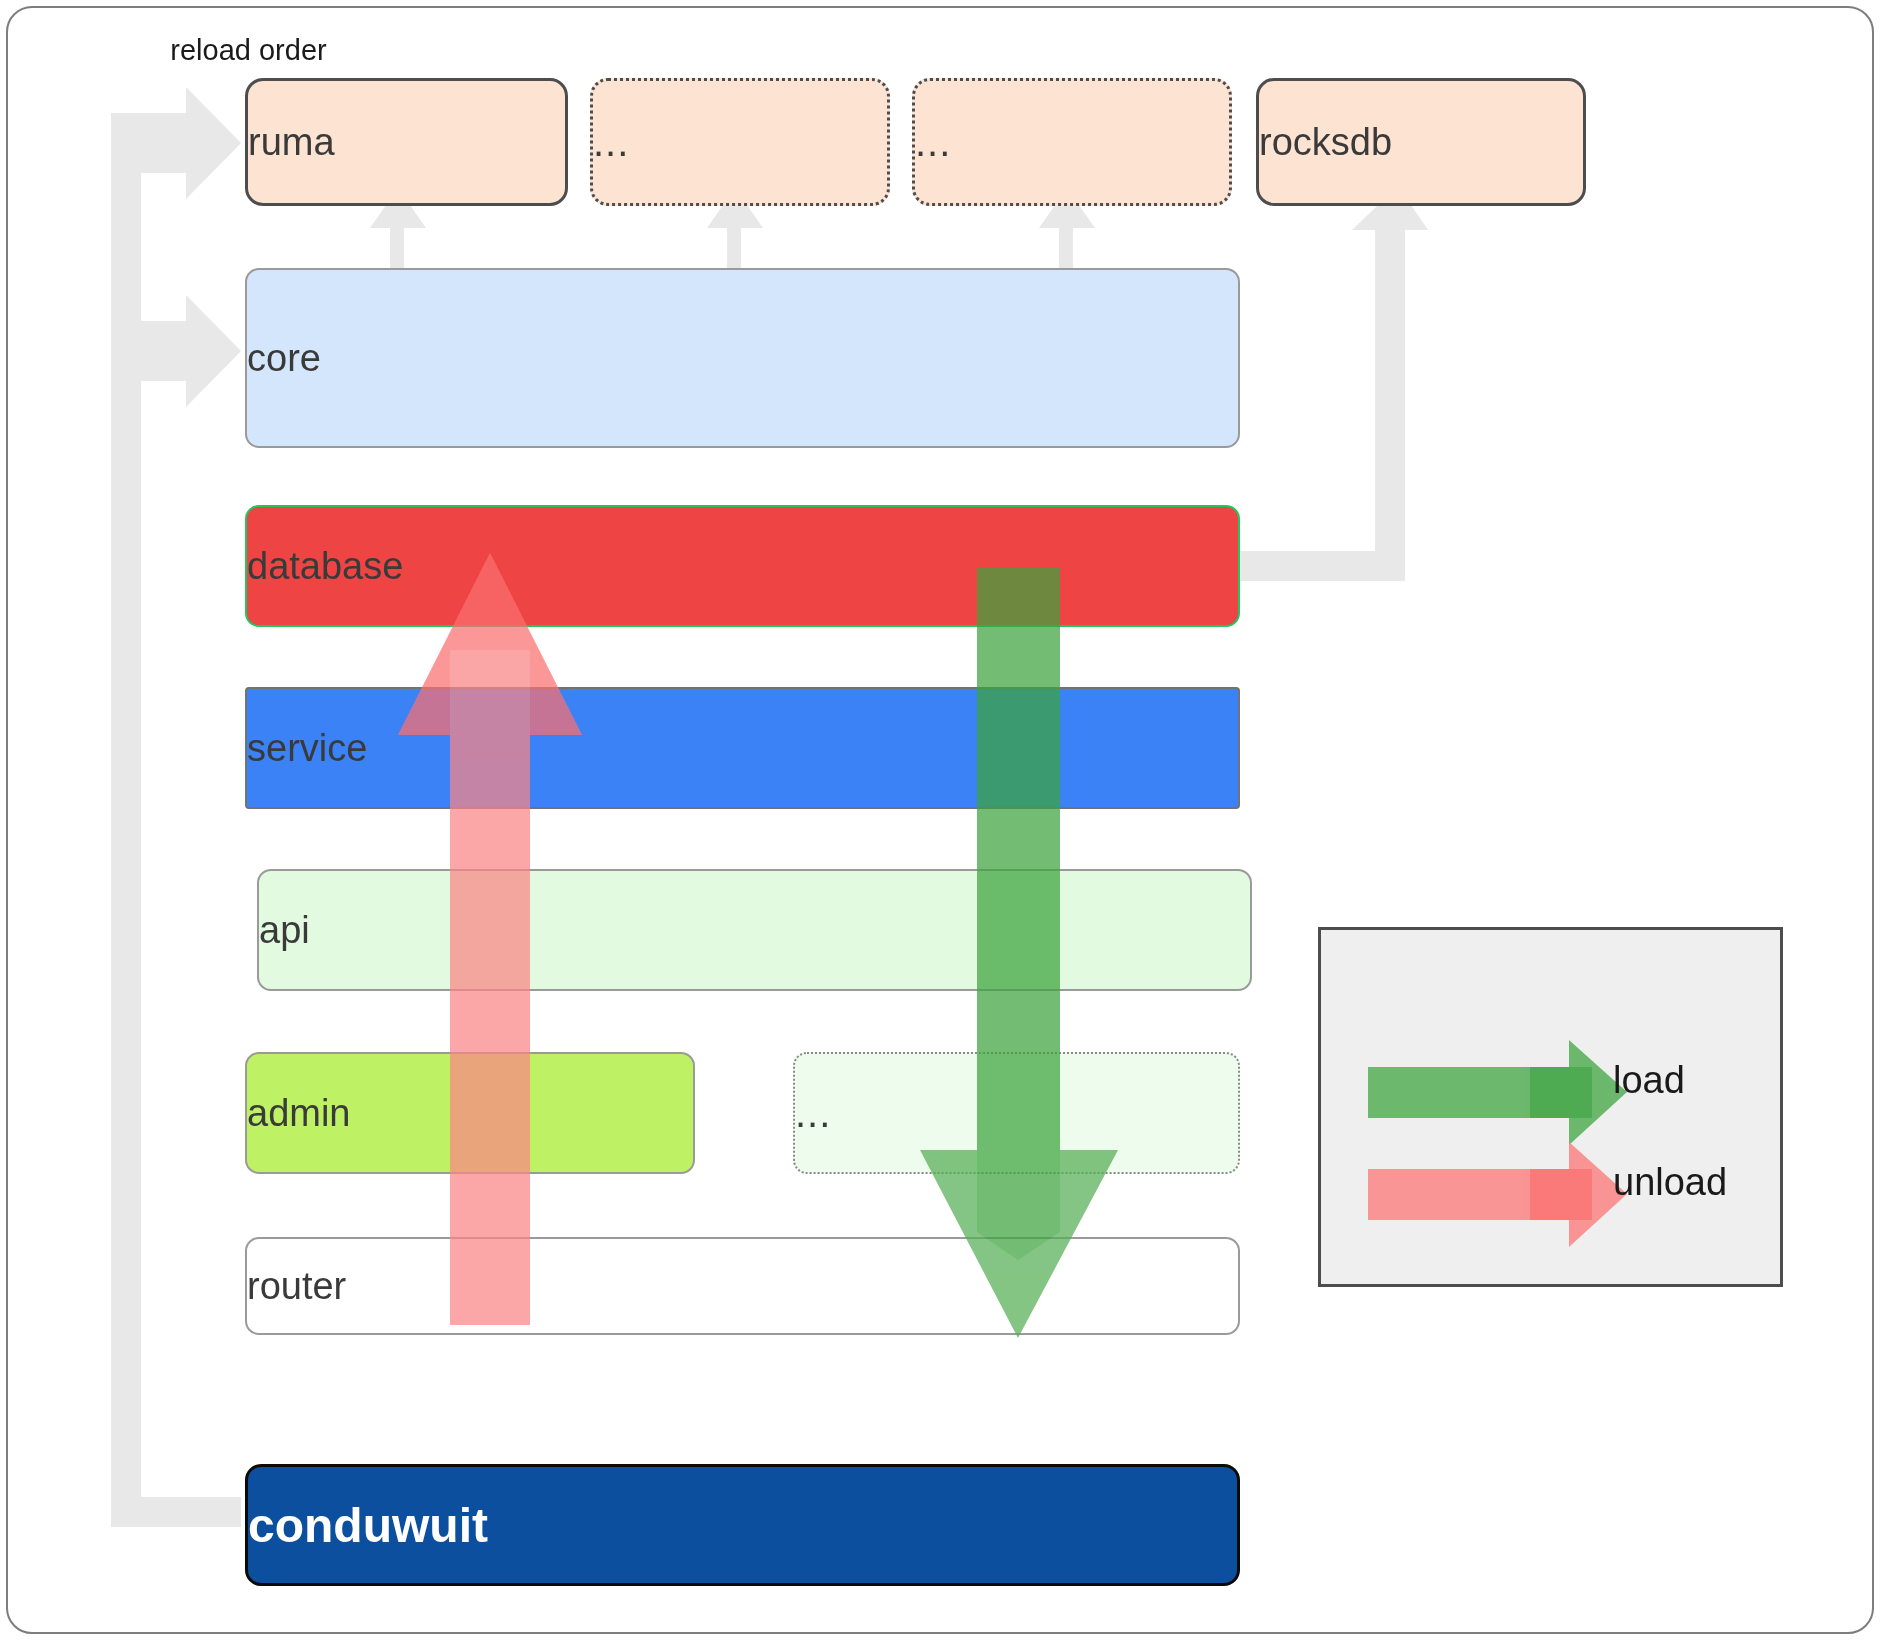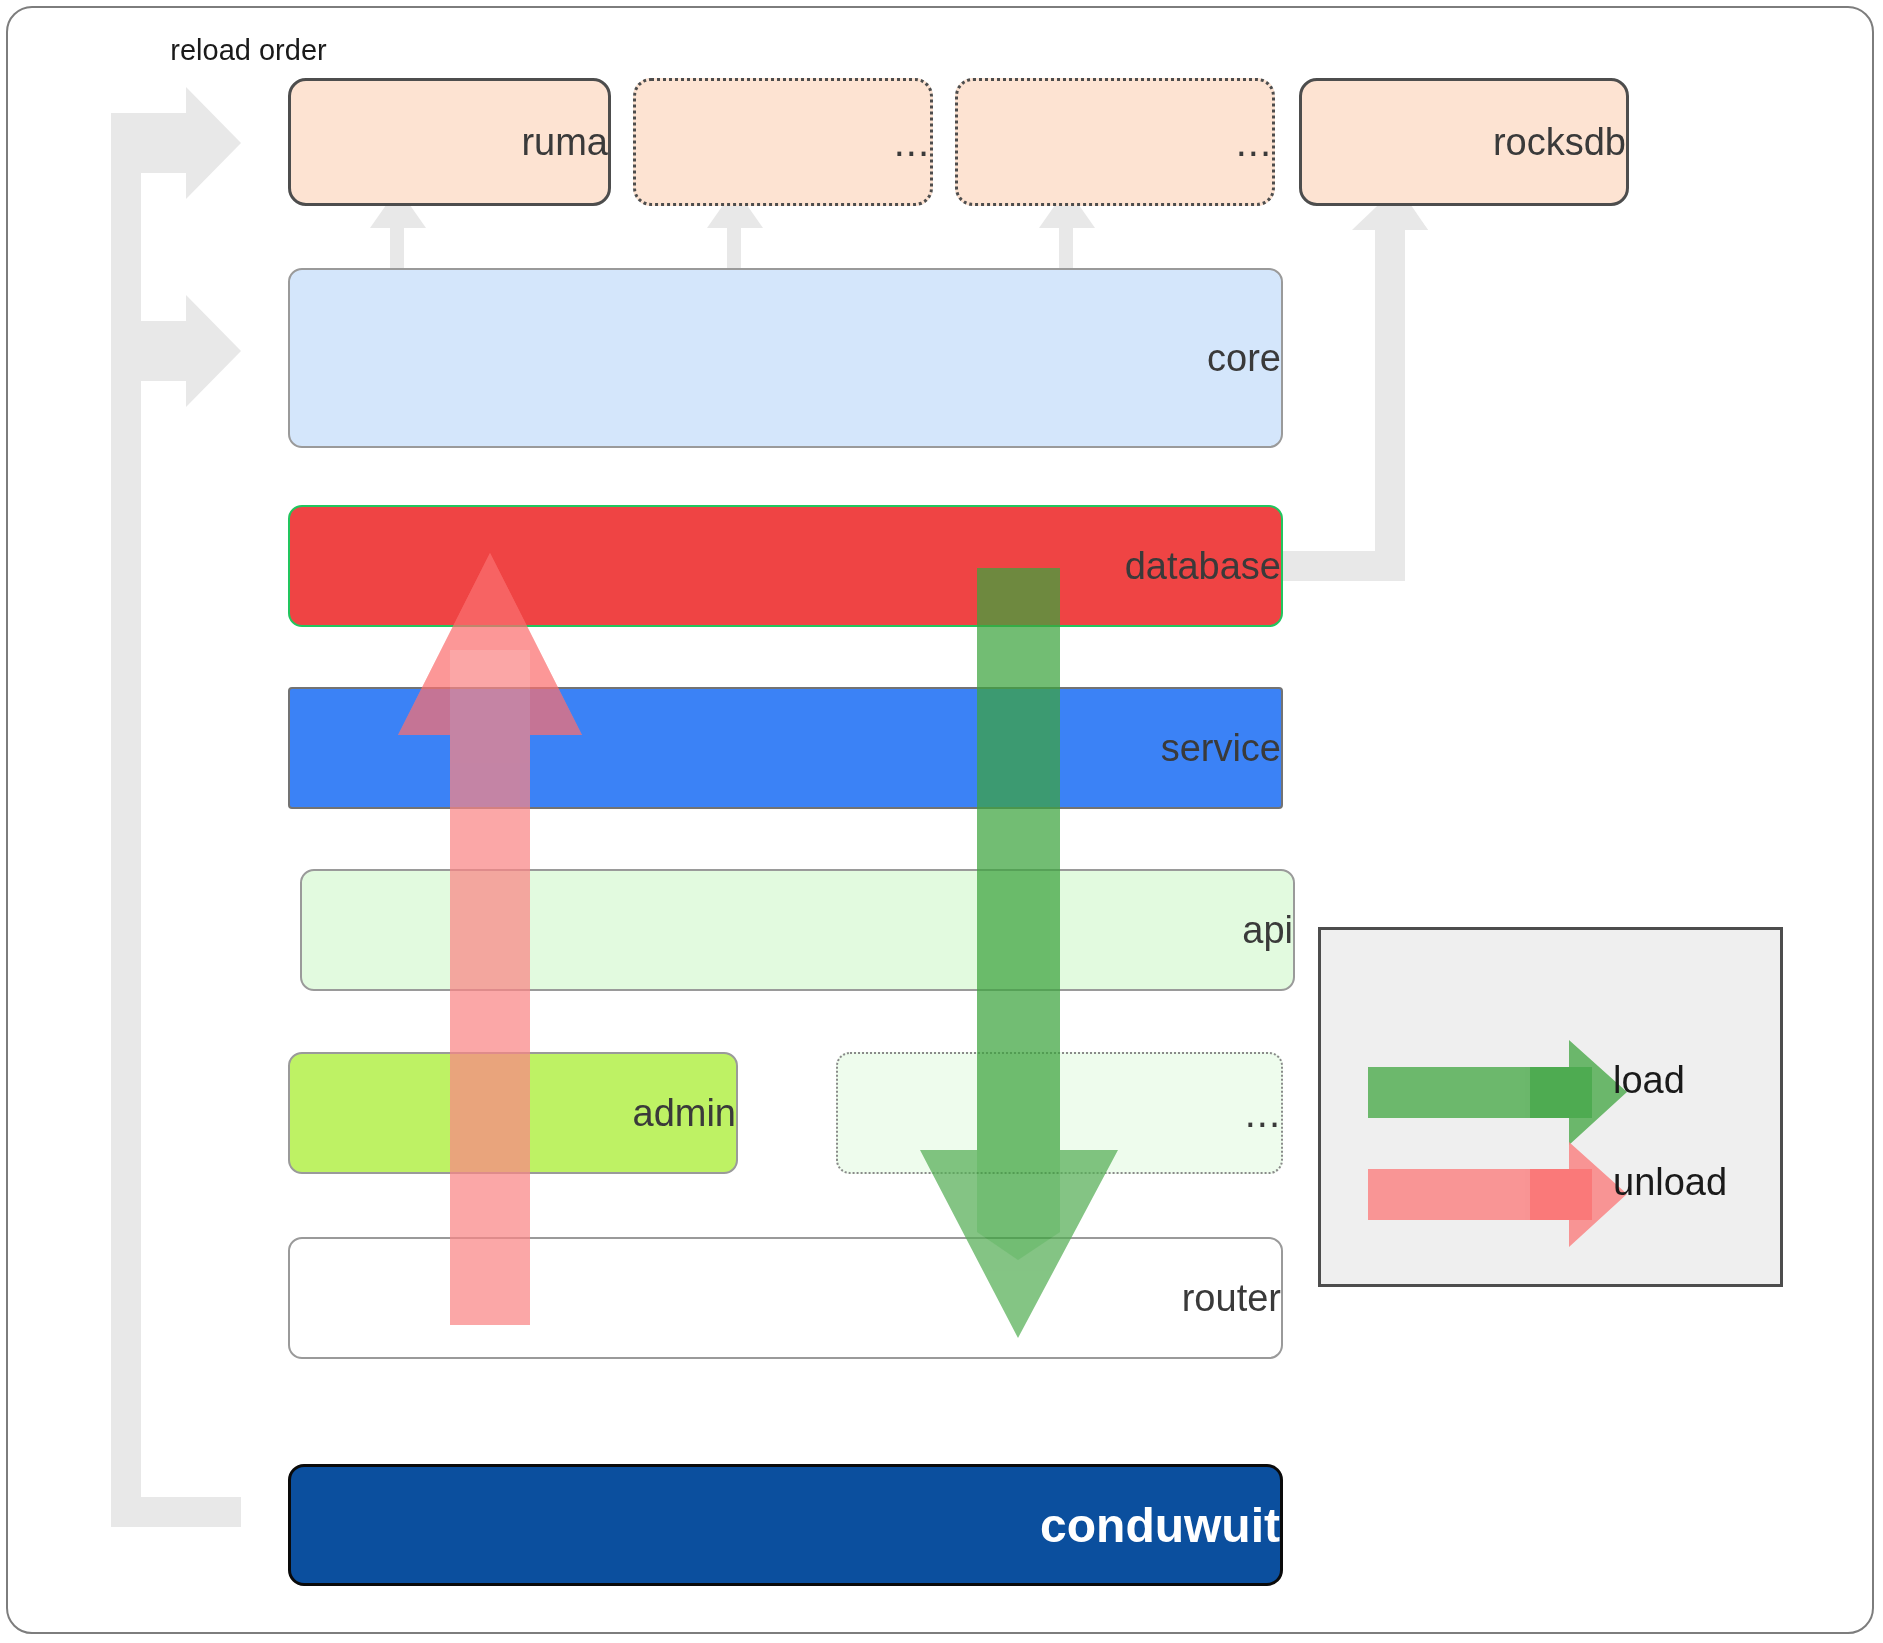--- a/index.html
+++ b/index.html
@@ -31,25 +31,24 @@
     left: 0; top: 0;
     width: 1883px;
     height: 1643px;
     pointer-events: none;
   }
   .box {
     position: absolute;
     box-sizing: border-box;
     display: flex;
     align-items: center;
-    justify-content: flex-end;
+    justify-content: flex-start;
     font-size: 38px;
     color: #3a3a3a;
     border-radius: 14px;
-    margin-left: 43px;
   }
   .box-dep {
     background: #fde3d2;
     border: 3px solid #4d4d4d;
     border-radius: 18px;
   }
   .box-dep-dotted {
     background: #fde3d2;
     border: 3px dotted #4d4d4d;
     border-radius: 18px;
@@ -193,21 +192,21 @@
   </div>
 
   <div class="box box-admin" style="left:245px; top:1052px; width:450px; height:122px;">
     <span>admin</span>
   </div>
 
   <div class="box box-dots-green" style="left:793px; top:1052px; width:447px; height:122px;">
     <span class="dots">...</span>
   </div>
 
-  <div class="box box-router" style="left:245px; top:1237px; width:995px; height:122px;">
+  <div class="box box-router" style="left:245px; top:1237px; width:995px; height:98px;">
     <span>router</span>
   </div>
 
   <div class="box box-conduwuit" style="left:245px; top:1464px; width:995px; height:122px;">
     <span>conduwuit</span>
   </div>
 
   <svg class="layer" viewBox="0 0 1883 1643">
 
     <g opacity="0.72">

